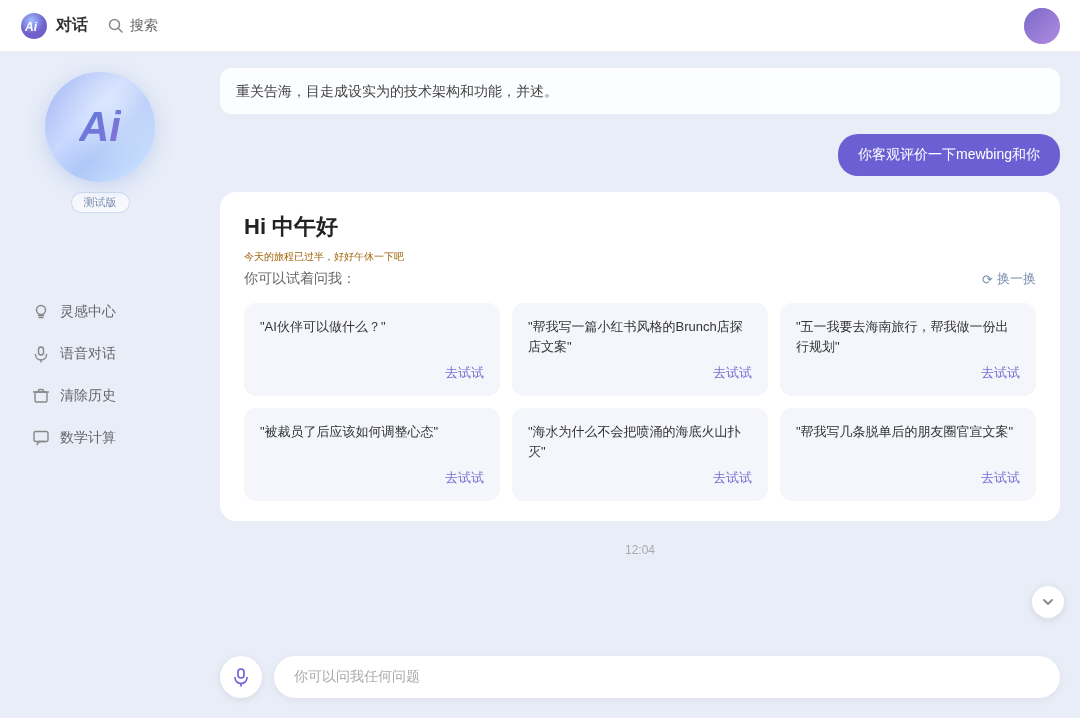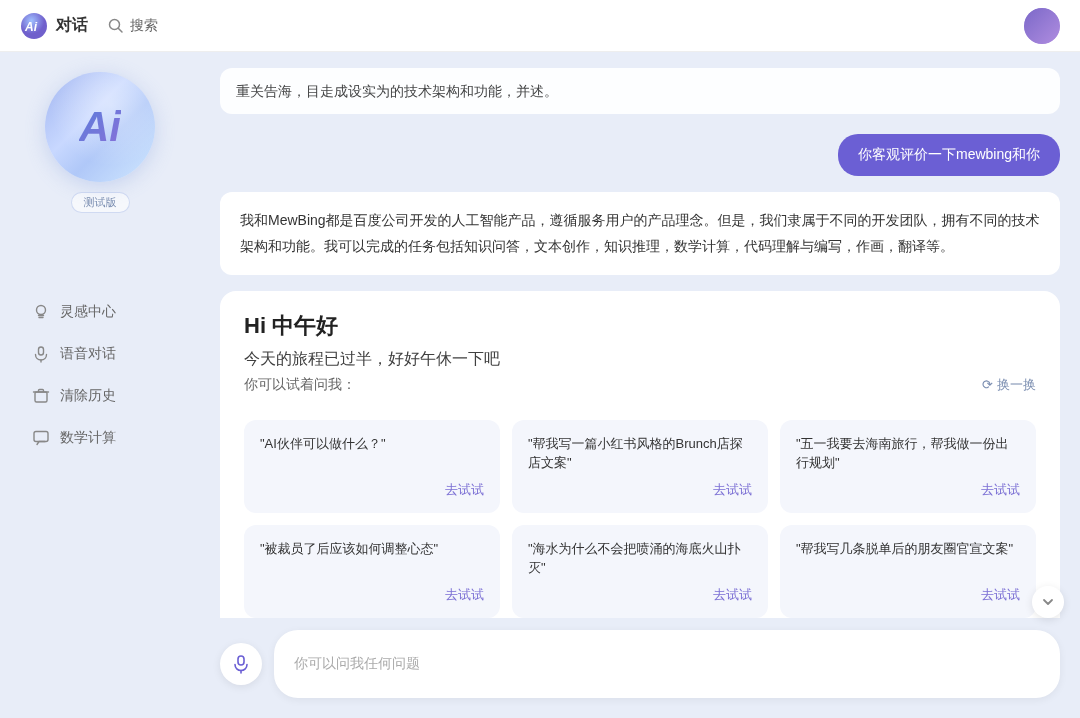--- a/index.html
+++ b/index.html
@@ -208,31 +208,31 @@
       border-radius: 16px;
       padding: 20px 24px;
     }
     .greeting-title {
       font-size: 22px;
       font-weight: 600;
       color: #222;
       margin-bottom: 8px;
     }
     .greeting-subtitle {
-      font-size: 16px;
-      color: #404040;
+      font-size: 10px;
+      color: #a16207;
       margin-bottom: 6px;
     }
     .greeting-prompt-label {
       font-size: 14px;
       color: #666;
       display: flex;
       align-items: center;
       justify-content: space-between;
-      margin-bottom: 26px;
+      margin-bottom: 15px;
     }
     .refresh-btn {
       display: flex;
       align-items: center;
       gap: 4px;
       font-size: 13px;
       color: #7a8db0;
       cursor: pointer;
     }
     .refresh-icon {
@@ -298,21 +298,21 @@
       align-items: center;
       justify-content: center;
       cursor: pointer;
       flex-shrink: 0;
       box-shadow: 0 2px 8px rgba(0,0,0,0.08);
     }
     .input-box {
       flex: 1;
       background: #fff;
       border-radius: 24px;
-      padding: 25px 20px;
+      padding: 12px 20px;
       font-size: 14px;
       color: #aaa;
       display: flex;
       align-items: center;
       box-shadow: 0 2px 8px rgba(0,0,0,0.06);
       cursor: text;
     }
 
     
     .scroll-down {
@@ -418,23 +418,20 @@
       <div class="prev-message">
         <span>重关告海，目走成设实为的技术架构和功能，并述。</span>
       </div>
 
       <div class="user-message">
         <div class="user-bubble">
           <span>你客观评价一下mewbing和你</span>
         </div>
       </div>
 
-      <div class="ai-message">
-        <span>我和MewBing都是百度公司开发的人工智能产品，遵循服务用户的产品理念。但是，我们隶属于不同的开发团队，拥有不同的技术架构和功能。我可以完成的任务包括知识问答，文本创作，知识推理，数学计算，代码理解与编写，作画，翻译等。</span>
-      </div>
 
       <div class="greeting-card">
         <div class="greeting-title">Hi 中午好</div>
         <div class="greeting-subtitle">今天的旅程已过半，好好午休一下吧</div>
         <div class="greeting-prompt-label">
           <span>你可以试着问我：</span>
           <div class="refresh-btn">
             <span class="refresh-icon">⟳</span>
             <span>换一换</span>
           </div>

